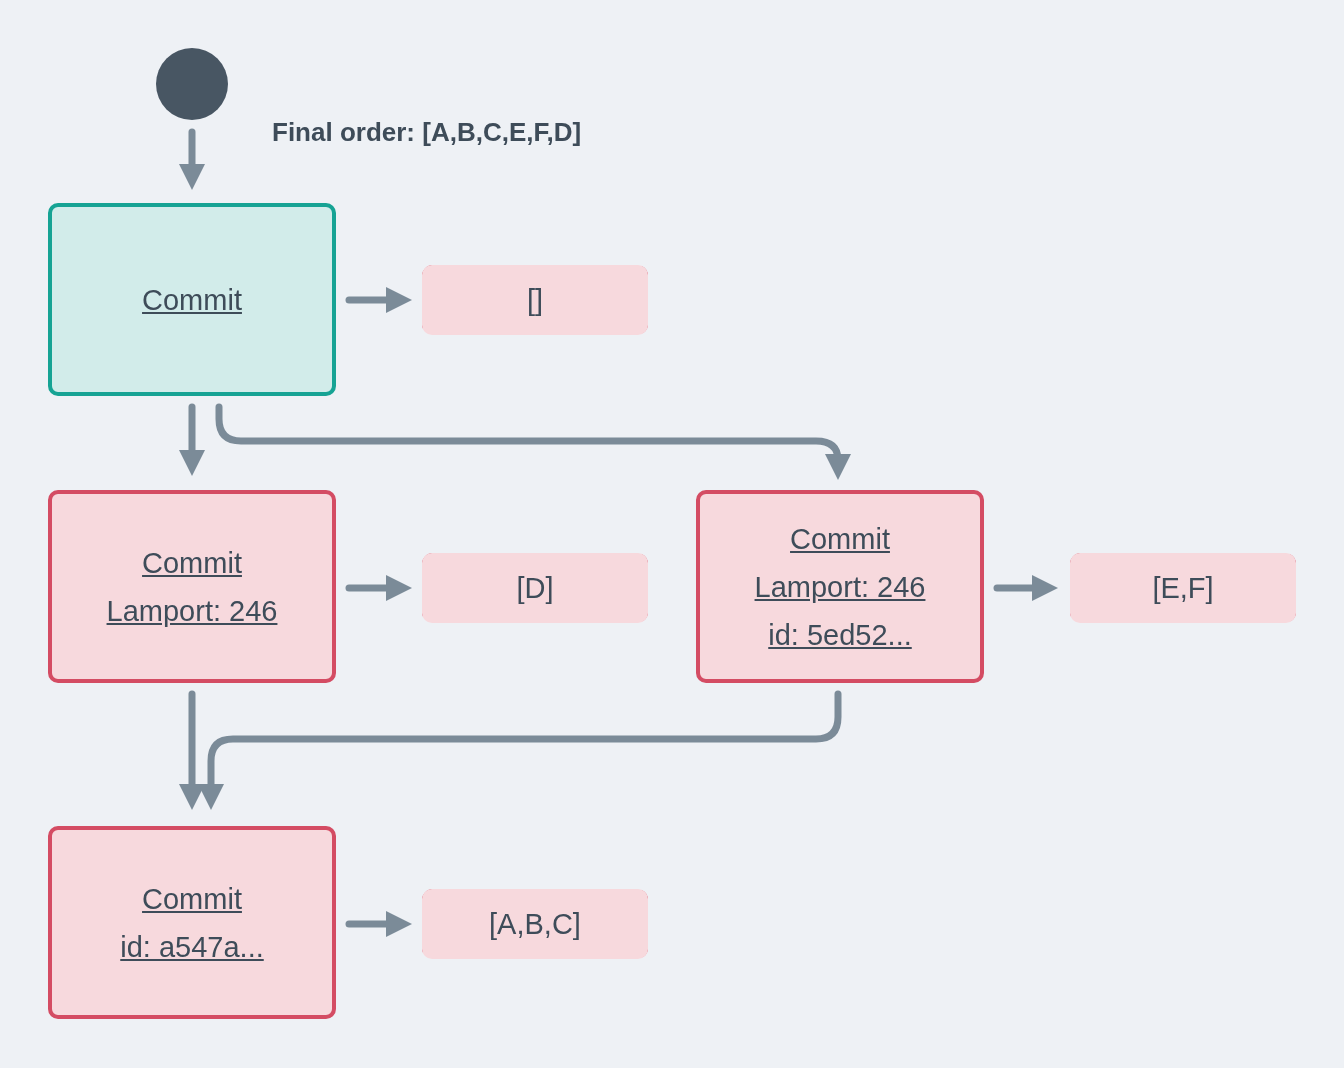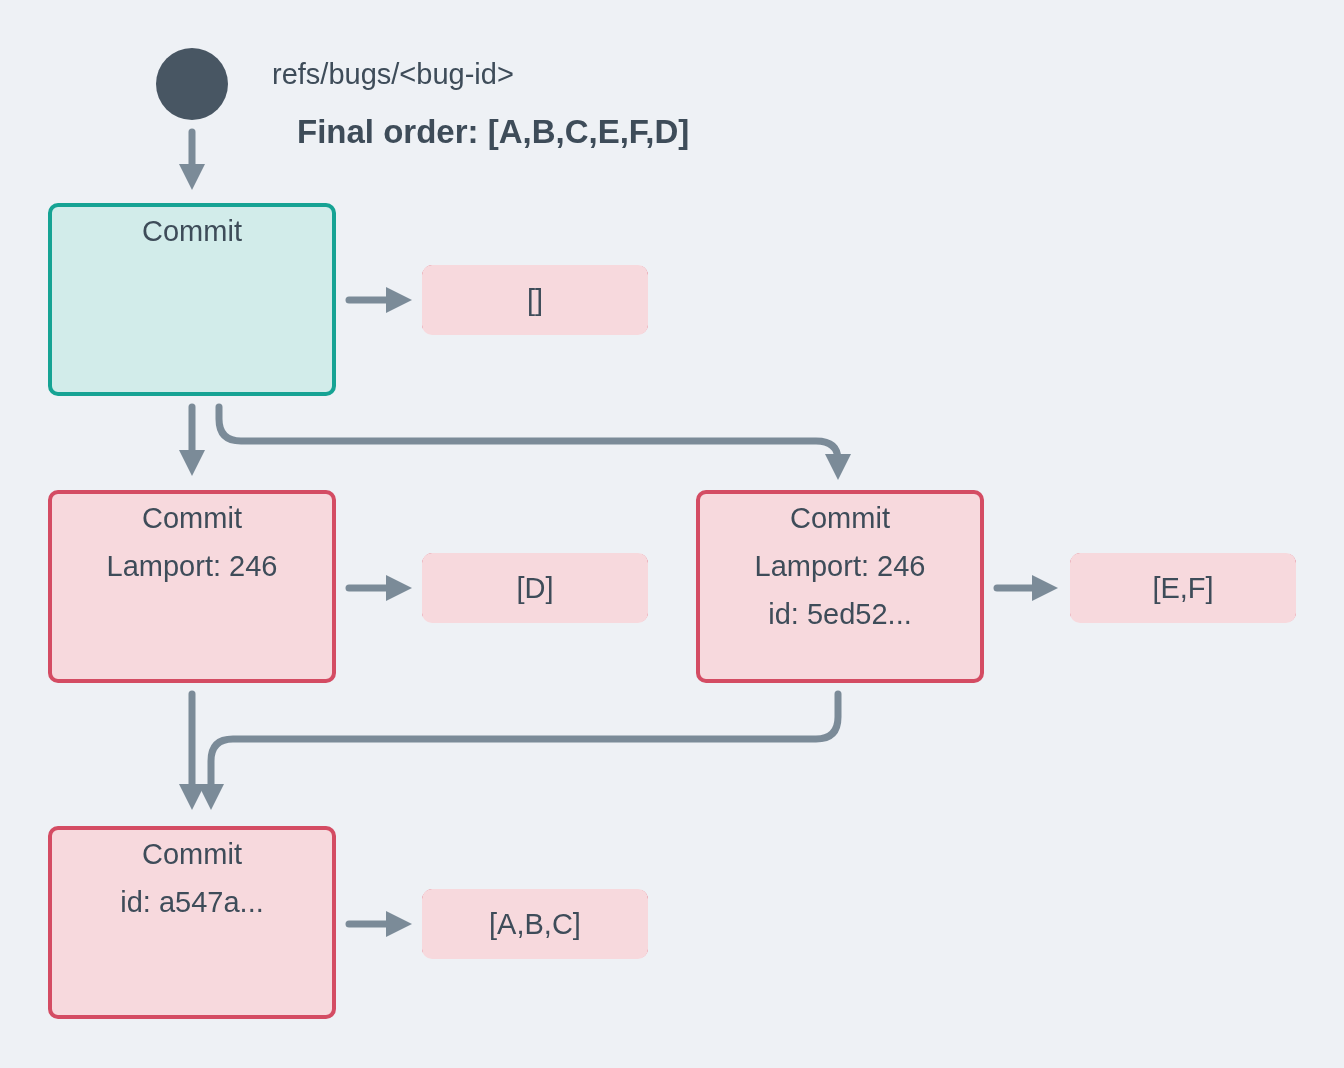--- a/index.html
+++ b/index.html
@@ -41,40 +41,41 @@
     position:absolute;
     left:272px; top:57px;
     font-size:29px;
     line-height:34px;
     color:var(--slate);
     white-space:nowrap;
   }
   .final-order-label{
     position:absolute;
     left:272px; top:114px;
-    font-size:33px;
+    font-size:26px;
     line-height:36px;
     font-weight:bold;
     color:var(--slate);
     white-space:nowrap;
-    margin-left:25px;
   }
   .commit-node{
     position:absolute;
     width:288px; height:193px;
     box-sizing:border-box;
     border-radius:10px;
     border:4px solid var(--red-border);
     background:var(--pink-fill);
     display:flex;
     flex-direction:column;
     align-items:center;
+    justify-content:center;
     font-size:29px;
     line-height:48px;
     color:var(--slate);
+    text-decoration:underline;
   }
   .commit-node.teal{
     border-color:var(--teal-border);
     background:var(--teal-fill);
   }
   .node-root{left:48px; top:203px;}
   .node-left{left:48px; top:490px;}
   .node-right{left:696px; top:490px;}
   .node-bottom{left:48px; top:826px;}
   .ops-box{
@@ -118,21 +119,20 @@
     </g>
     <g fill="none" stroke="#d44c63" stroke-width="4" stroke-dasharray="15 11">
       <rect x="424" y="267" width="222" height="66" rx="9"></rect>
       <rect x="424" y="555" width="222" height="66" rx="9"></rect>
       <rect x="1072" y="555" width="222" height="66" rx="9"></rect>
       <rect x="424" y="891" width="222" height="66" rx="9"></rect>
     </g>
   </svg>
 
   <div class="head-circle"></div>
-  <div class="ref-label">refs/bugs/&lt;bug-id&gt;</div>
   <div class="final-order-label">Final order: [A,B,C,E,F,D]</div>
 
   <div class="commit-node teal node-root">
     <div>Commit</div>
   </div>
 
   <div class="commit-node node-left">
     <div>Commit</div>
     <div>Lamport: 246</div>
   </div>

